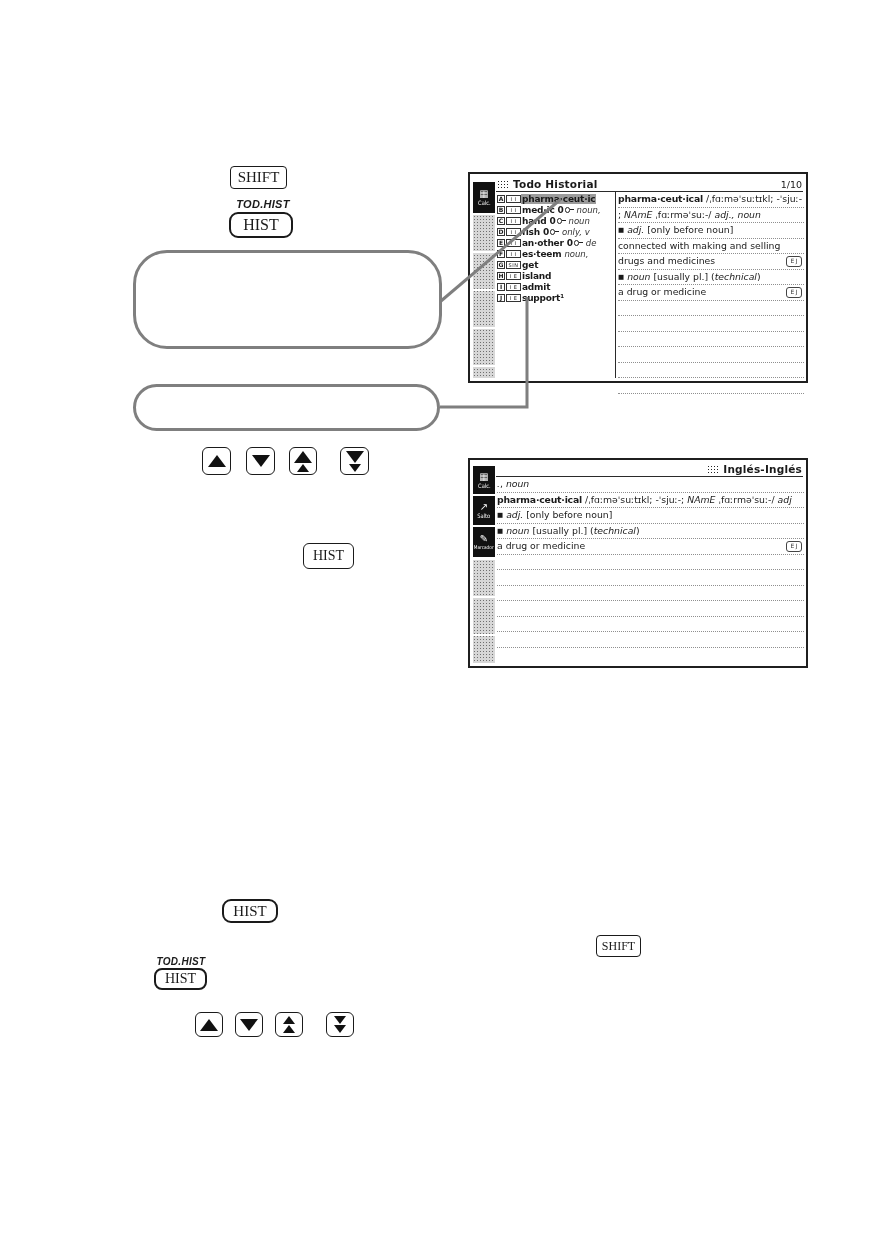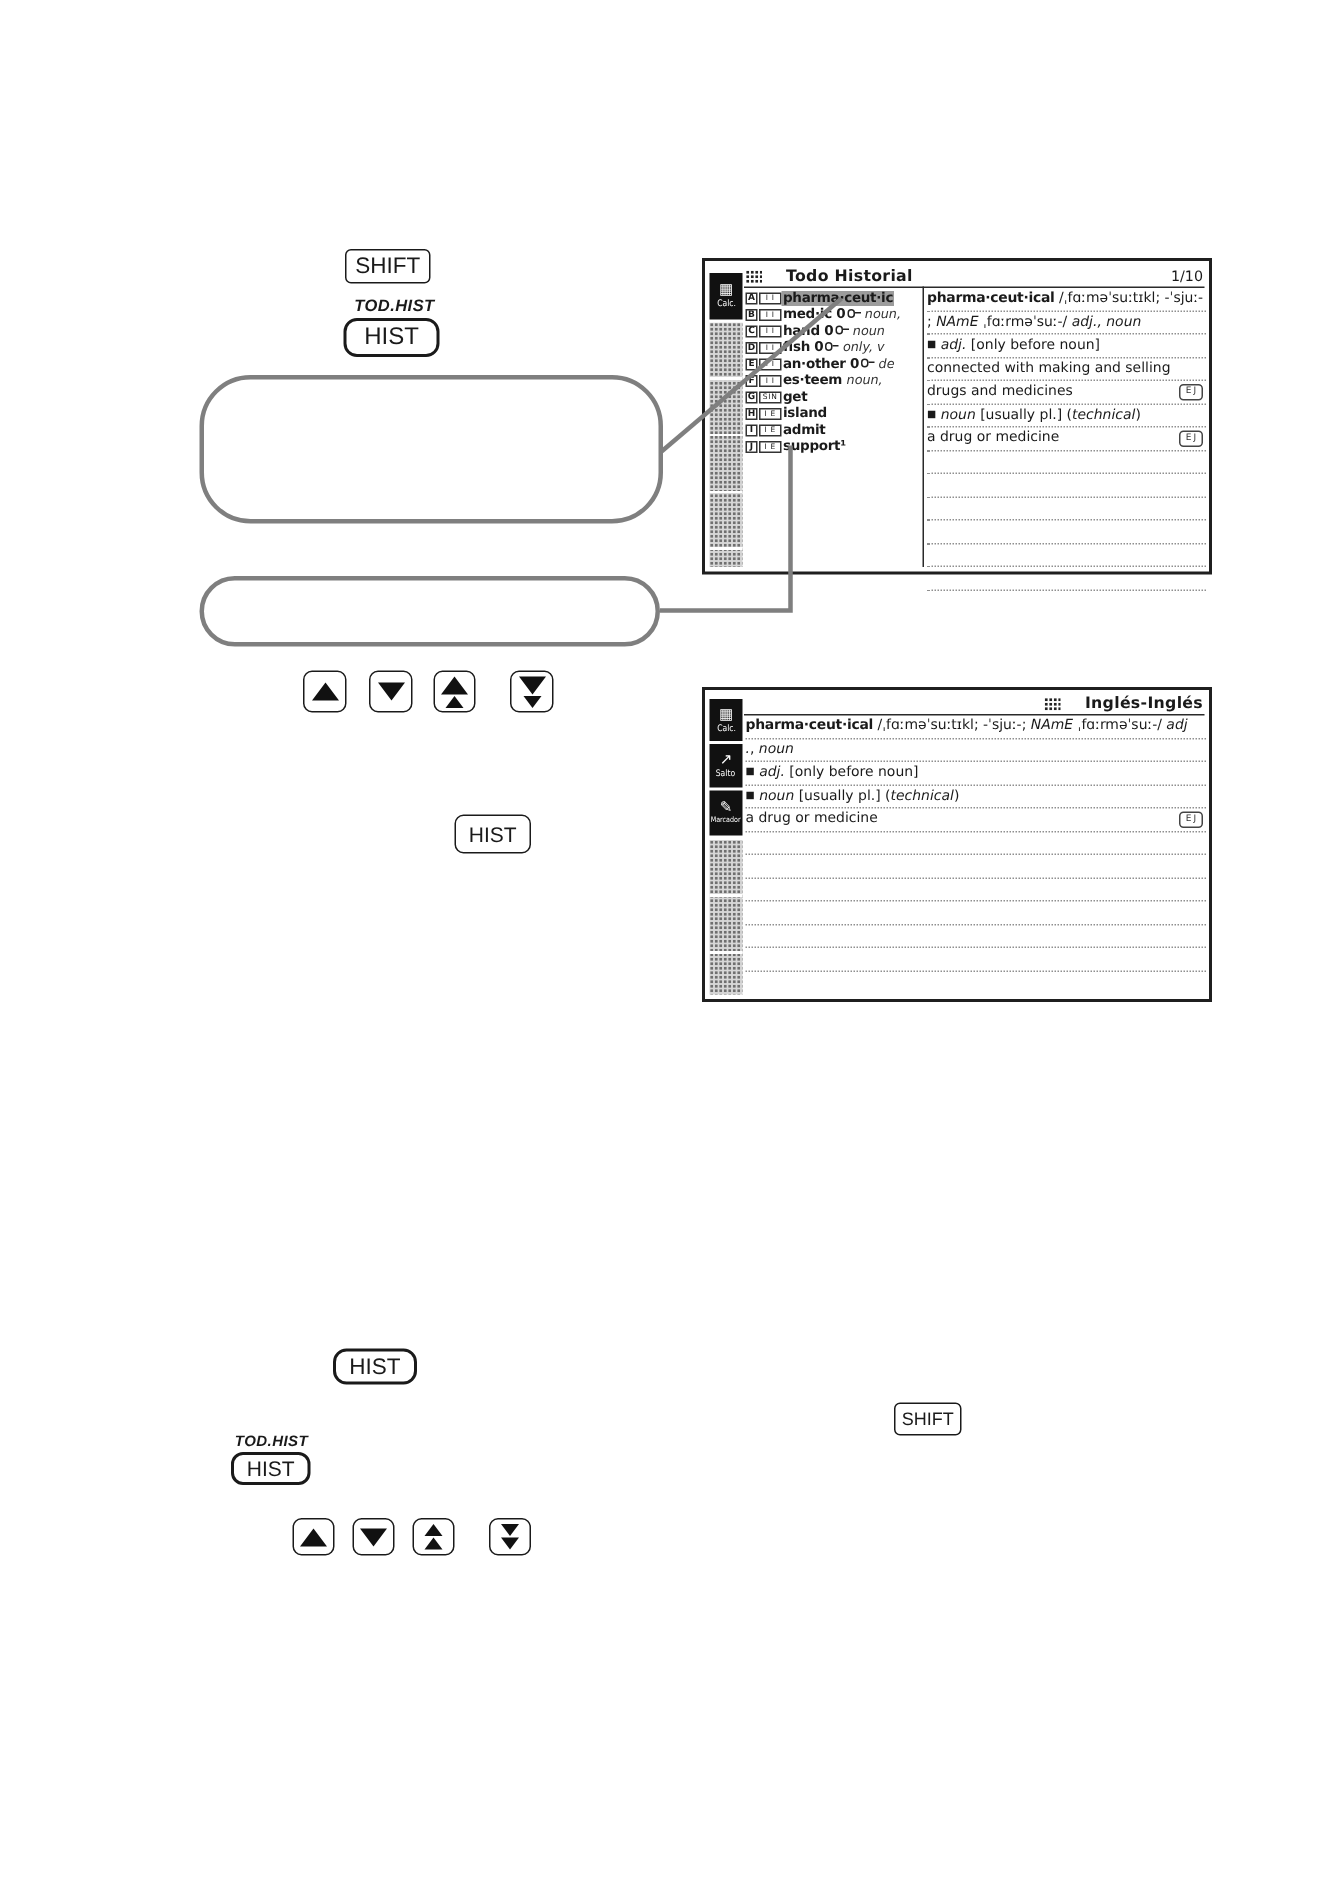--- a/index.html
+++ b/index.html
@@ -2,21 +2,21 @@
 <html><head>
 <meta charset="utf-8">
 <style>
   html,body{margin:0;padding:0;background:#fff;}
   .page{position:relative;width:893px;height:1259px;background:#fff;overflow:hidden;
         font-family:"Liberation Sans","DejaVu Sans",sans-serif;color:#1a1a1a;}
 
   
   .key{position:absolute;display:flex;align-items:center;justify-content:center;
        background:#fff;border:1.5px solid #1a1a1a;border-radius:5px;box-sizing:border-box;
-       font-family:Liberation Sans, sans-serif;color:#1a1a1a;}
+       font-family:Liberation Serif, serif;color:#1a1a1a;}
   .key.thick{border-width:2.5px;border-radius:9px;}
   .shift-label{position:absolute;font-weight:bold;font-size:11px;letter-spacing:0.3px;color:#1a1a1a;font-style:italic;}
 
   
   .akey{position:absolute;display:flex;flex-direction:column;align-items:center;justify-content:center;
         gap:2px;background:#fff;border:1.8px solid #1a1a1a;border-radius:6px;box-sizing:border-box;}
   .tri{width:0;height:0;}
   .tri.up{border-left:9px solid transparent;border-right:9px solid transparent;border-bottom:12px solid #111;}
   .tri.down{border-left:9px solid transparent;border-right:9px solid transparent;border-top:12px solid #111;}
   .tri.up.sm{border-left-width:6px;border-right-width:6px;border-bottom-width:8px;}
@@ -38,21 +38,21 @@
             font-size:6px;line-height:7px;text-align:center;}
   .sb-block .glyph{font-size:10px;line-height:10px;}
   .sb-label{display:block;transform:scaleX(0.85);white-space:nowrap;}
   .dotcol{position:absolute;left:3px;width:22px;
           background-image:
             repeating-linear-gradient(180deg, transparent 0 36px, #ffffff 36px 38px),
             radial-gradient(#6f6f6f 0.9px, #d7d7d7 0.9px);
           background-size:auto, 3px 3px;}
 
   .scr-header{position:absolute;left:27px;top:3px;right:4px;height:14px;
-              display:flex;align-items:center;gap:16px;}
+              display:flex;align-items:center;gap:5px;}
   .grid-icon{display:inline-block;width:11px;height:9px;
              background-image:radial-gradient(#222 0.9px, transparent 0.9px);
              background-size:3px 3px;}
   .scr-title{font-weight:bold;font-size:10.5px;letter-spacing:0.2px;white-space:nowrap;}
   .scr-page{margin-left:auto;font-size:9.5px;}
   .scr-rule{position:absolute;left:26px;right:3px;top:17px;border-top:1.2px solid #2a2a2a;}
 
   
   .hist-list{position:absolute;left:27px;top:19px;width:117px;}
   .hl-row{display:flex;align-items:center;height:11px;white-space:nowrap;}
@@ -224,22 +224,22 @@
       </div>
       <div class="dotcol" style="top:100px;bottom:3px;"></div>
 
       <div class="scr-header" style="top:2px;justify-content:flex-end;">
         <span class="grid-icon"></span>
         <span class="scr-title">Inglés-Inglés</span>
       </div>
       <div class="scr-rule" style="top:16px;"></div>
 
       <div class="defs" id="s2-defs" style="left:27px;width:307px;top:17px;">
+          <div class="def-row"><span class="txt"><span class="seg-i">.</span><span>, </span><span class="seg-i">noun</span></span></div>
           <div class="def-row"><span class="txt"><span class="seg-b">pharma·ceut·ical </span><span>/ˌfɑːməˈsuːtɪkl; -ˈsjuː-; </span><span class="seg-i">NAmE</span><span> ˌfɑːrməˈsuː-/ </span><span class="seg-i">adj</span></span></div>
-          <div class="def-row"><span class="txt"><span class="seg-i">.</span><span>, </span><span class="seg-i">noun</span></span></div>
           <div class="def-row"><span class="txt"><span class="seg-bl">■</span><span> </span><span class="seg-i">adj.</span><span> [only before noun]</span></span></div>
           <div class="def-row"><span class="txt"><span class="seg-bl">■</span><span> </span><span class="seg-i">noun</span><span> [usually pl.] (</span><span class="seg-i">technical</span><span>)</span></span></div>
           <div class="def-row"><span class="txt"><span> a drug or medicine</span></span><span class="ej">EJ</span></div>
           <div class="def-row"><span class="txt"></span></div>
           <div class="def-row"><span class="txt"></span></div>
           <div class="def-row"><span class="txt"></span></div>
           <div class="def-row"><span class="txt"></span></div>
           <div class="def-row"><span class="txt"></span></div>
           <div class="def-row"><span class="txt"></span></div>
         </div>

